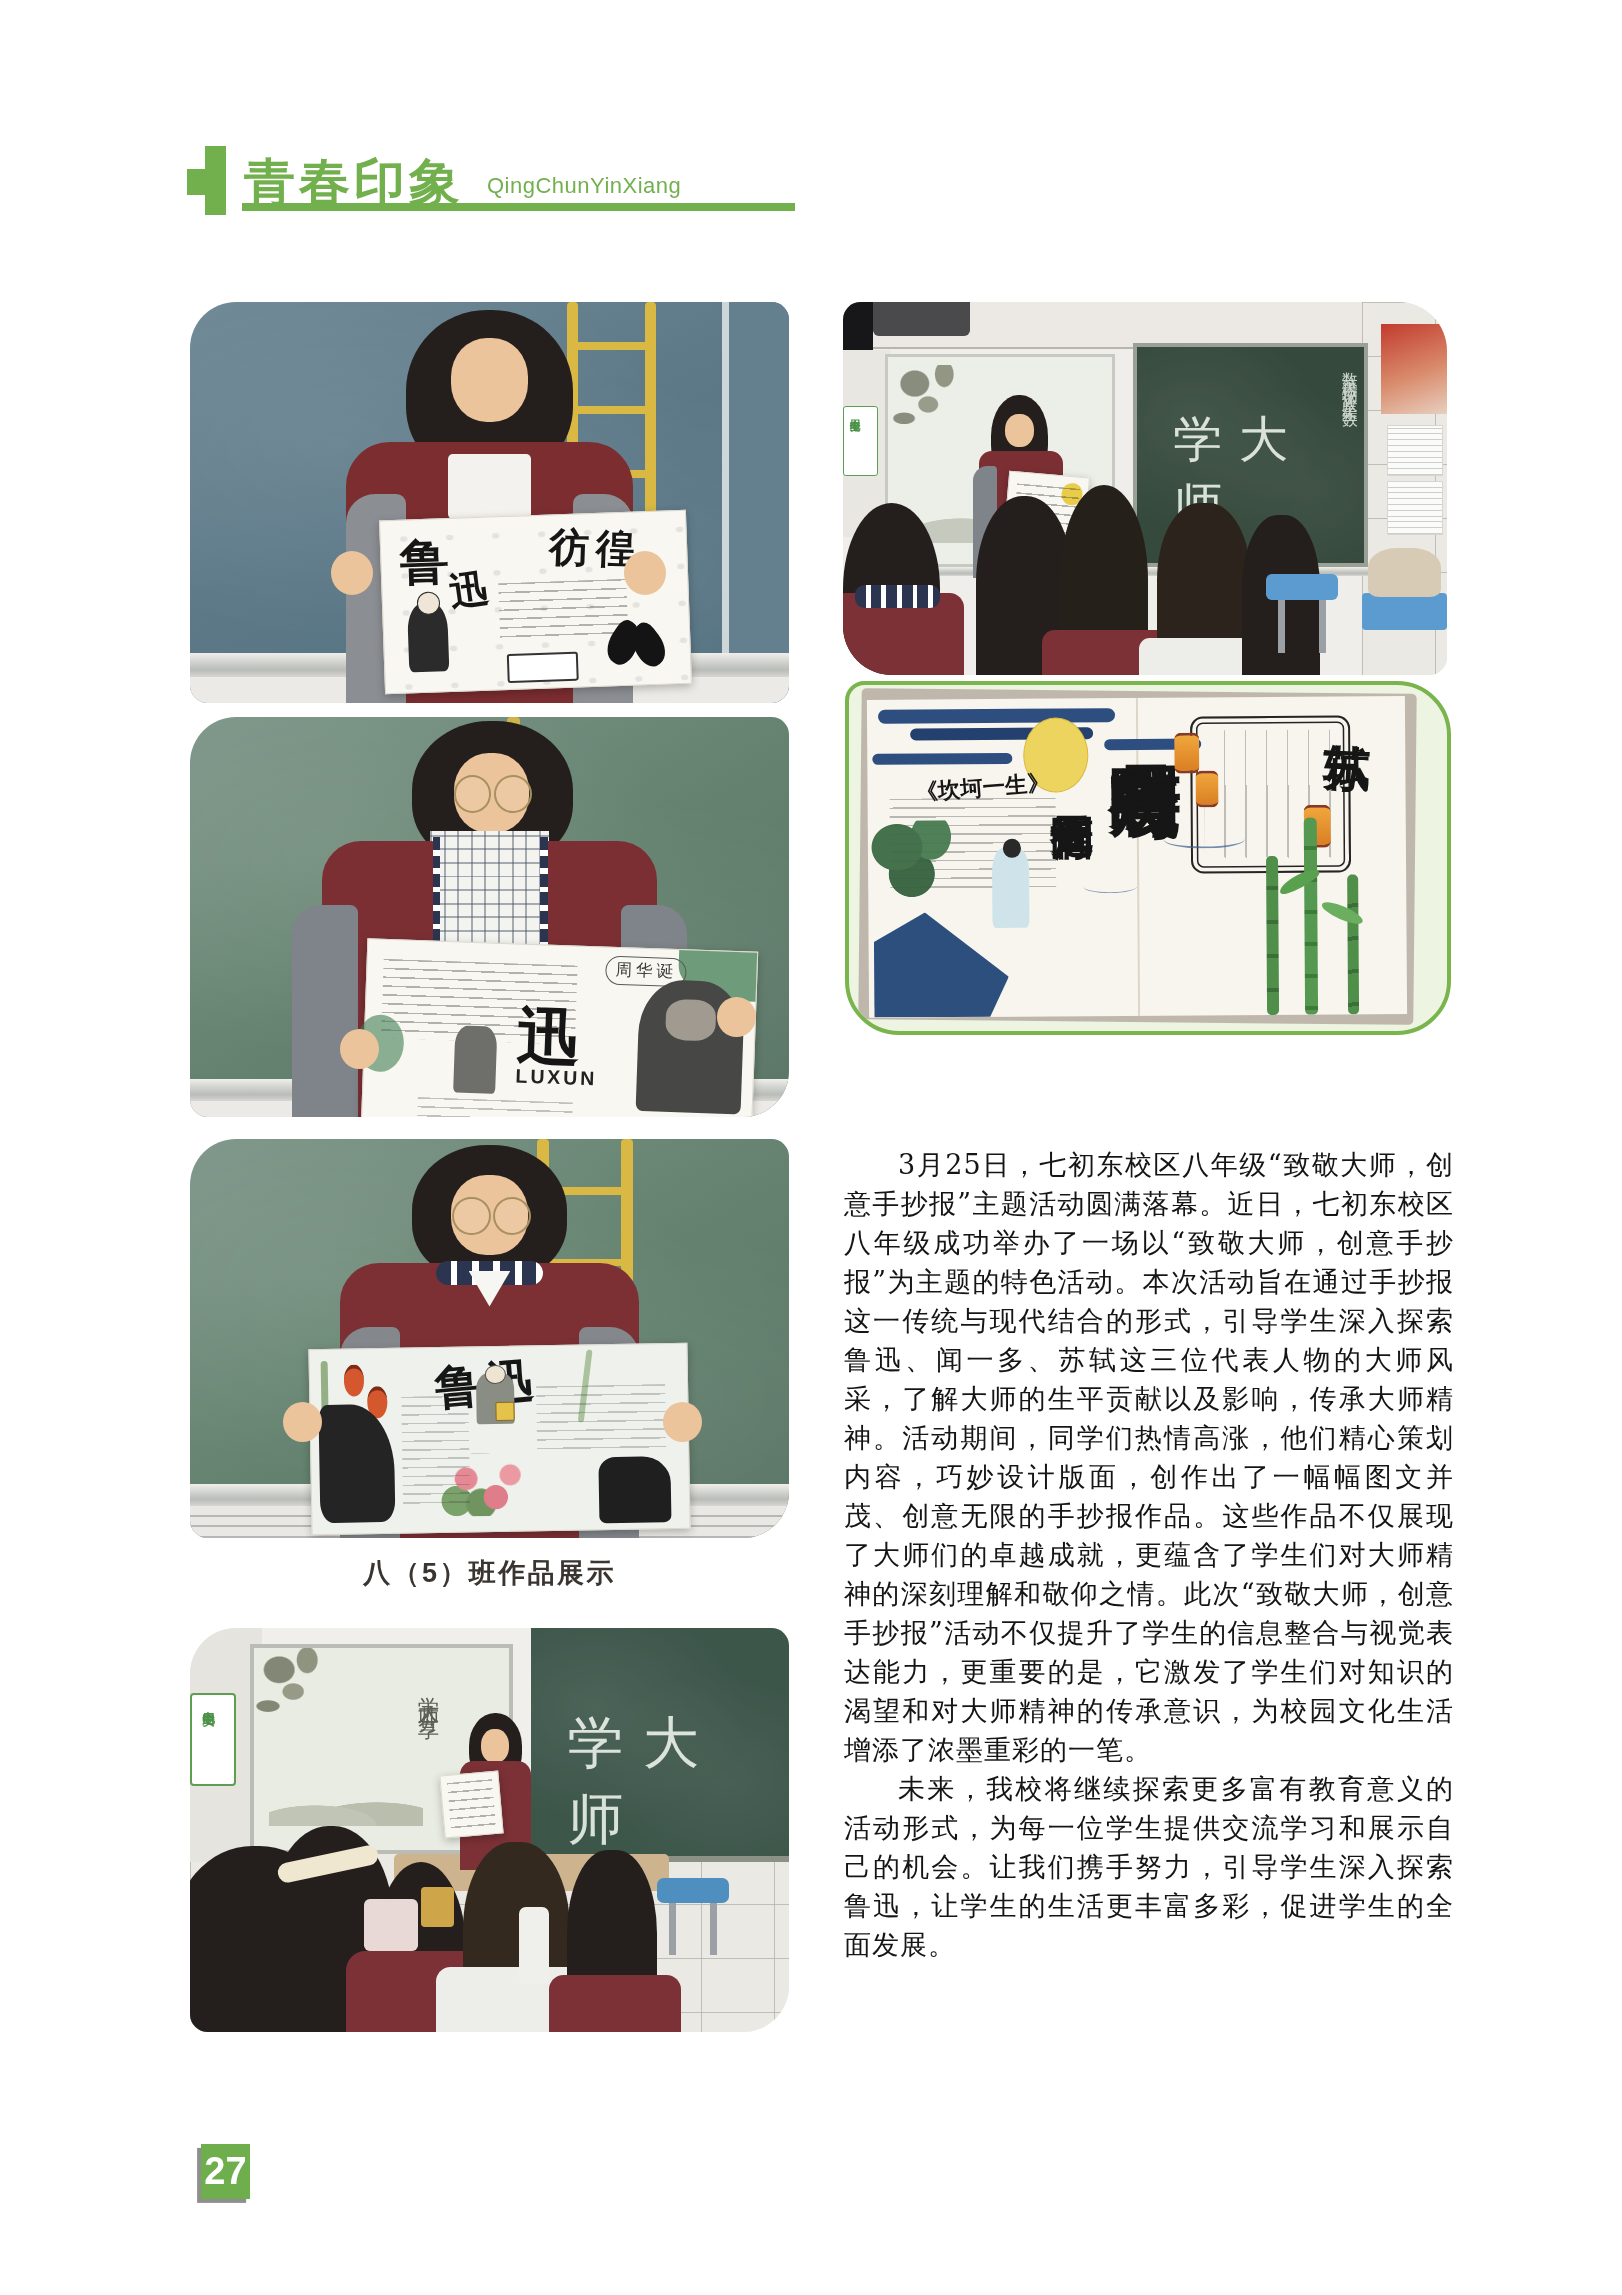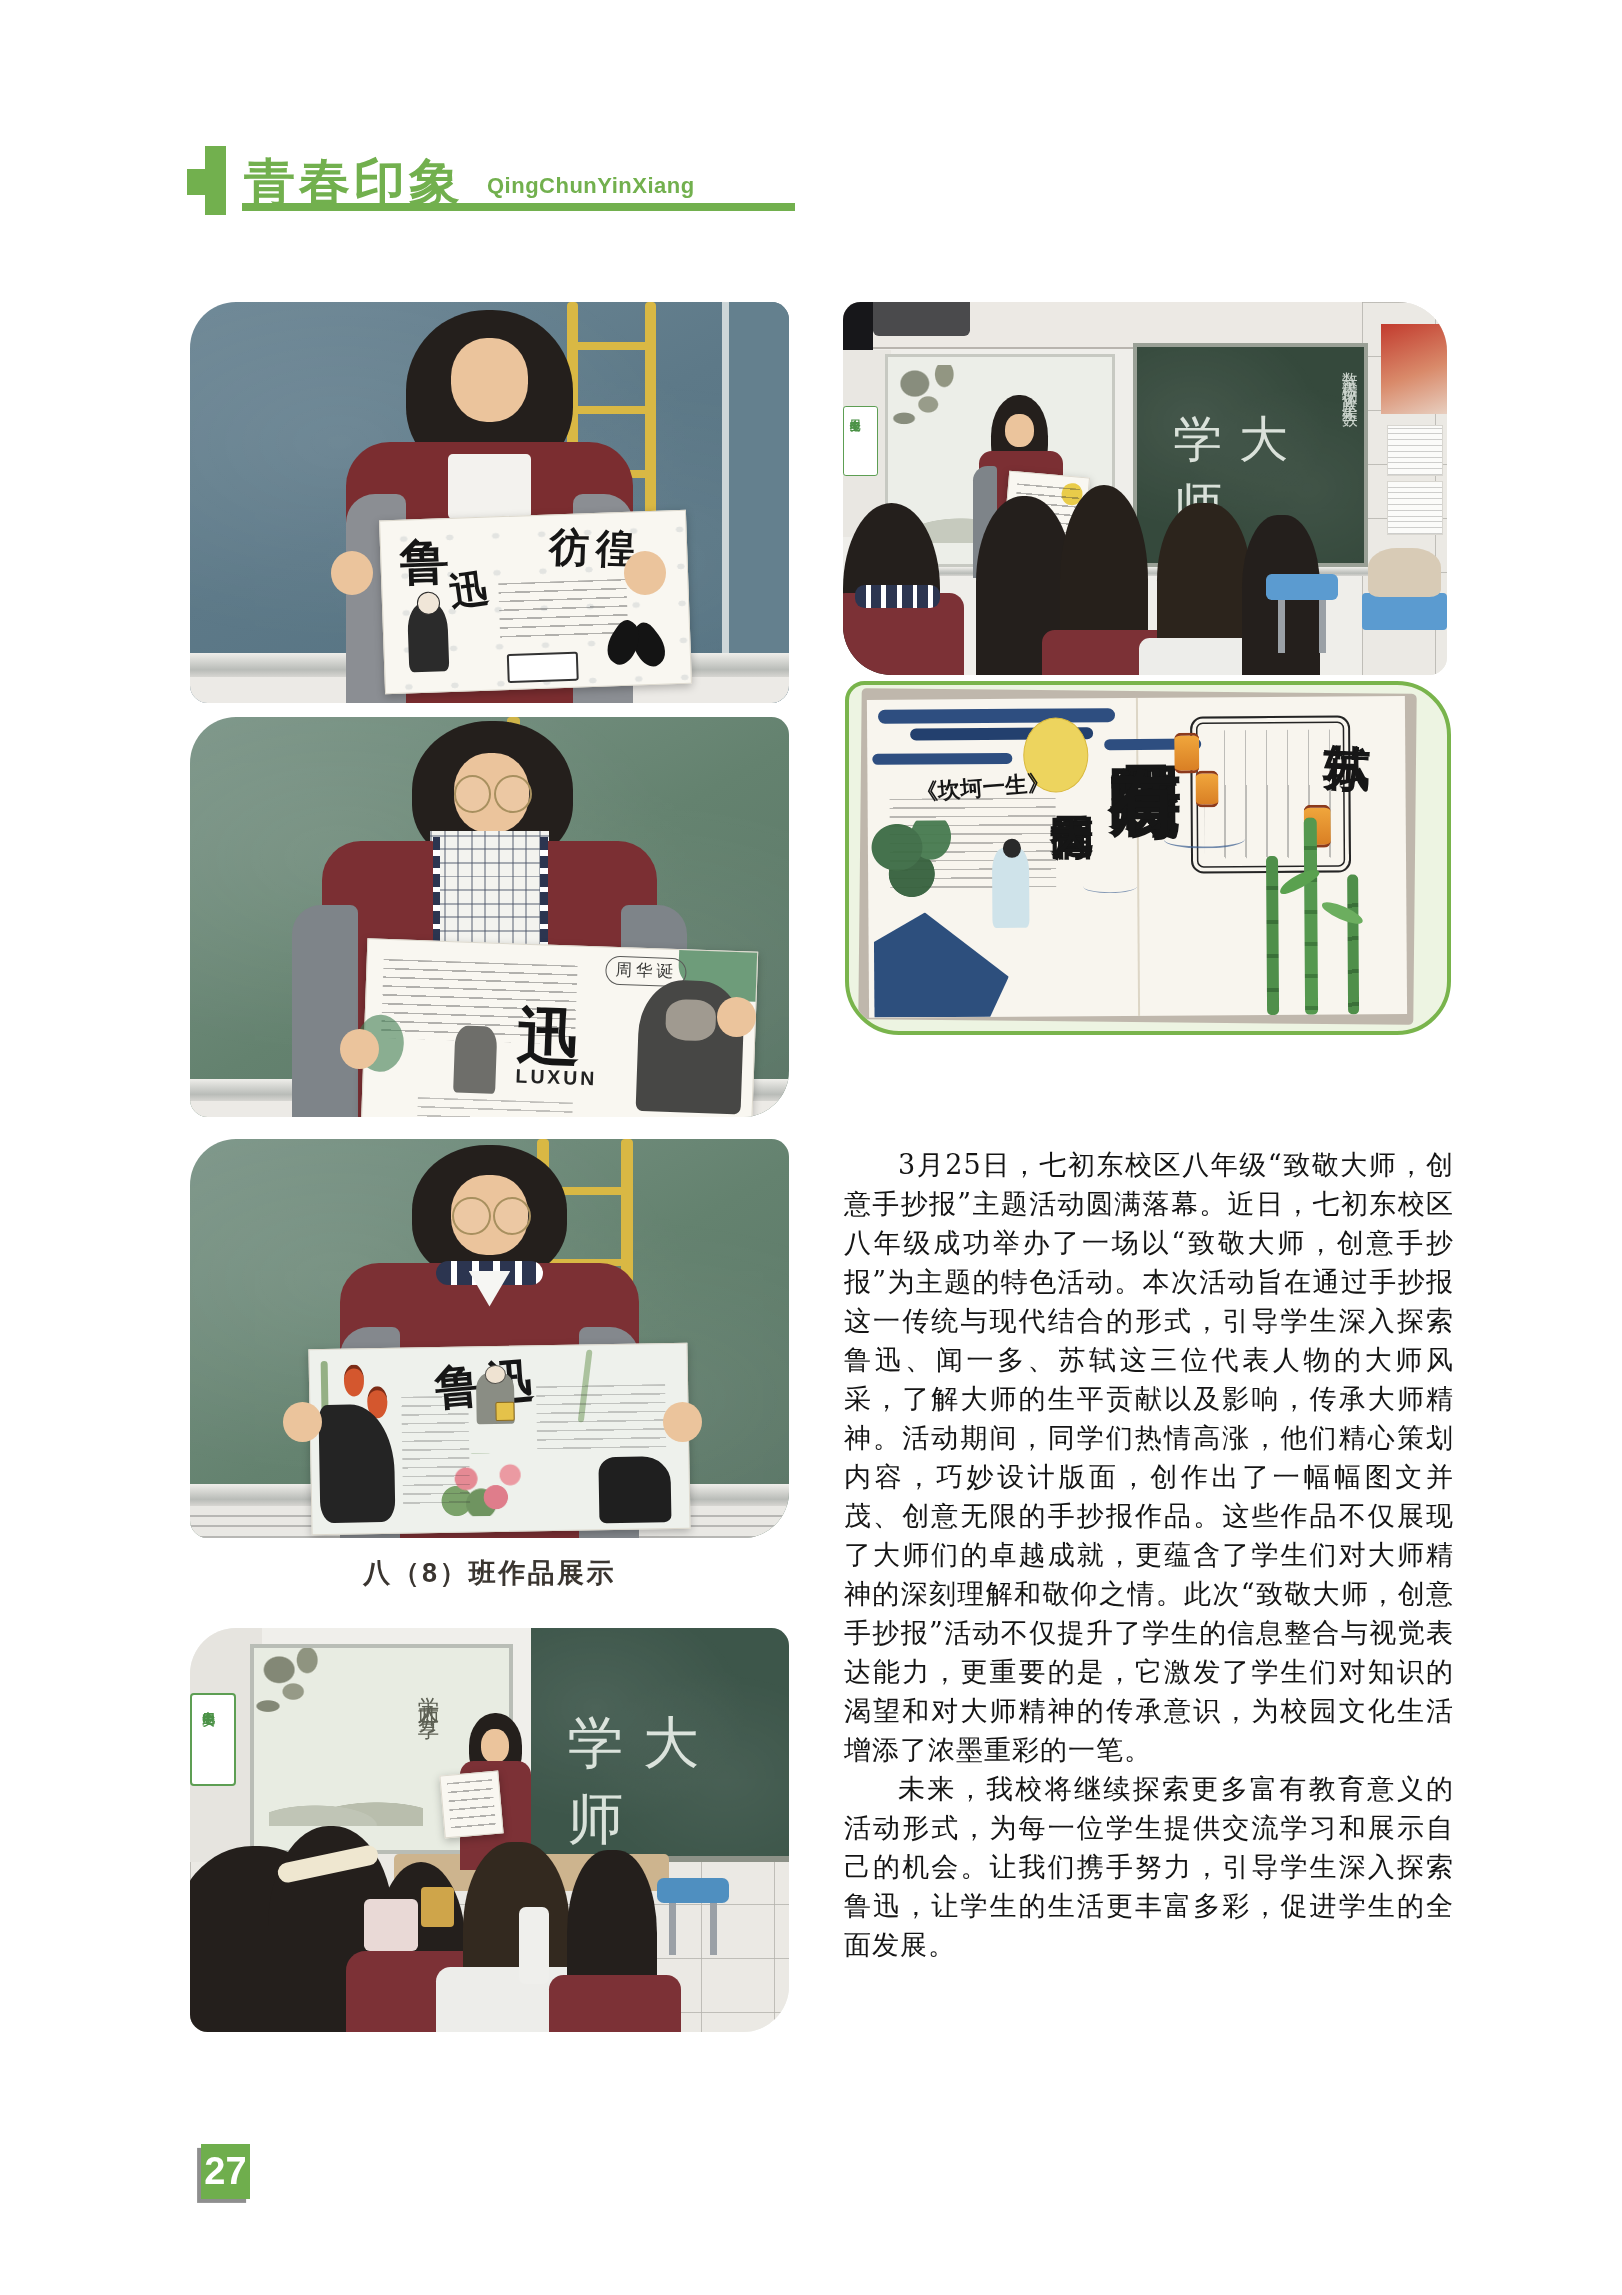--- a/index.html
+++ b/index.html
@@ -3,21 +3,21 @@
 <meta charset="utf-8">
 <style>
   html,body{margin:0;padding:0;background:#ffffff;}
   .page{position:relative;width:1623px;height:2295px;background:#ffffff;overflow:hidden;
         font-family:"Liberation Sans",sans-serif;}
   .abs{position:absolute;}
 
   
   .logo-title{position:absolute;left:244px;top:149px;font-size:51px;font-weight:800;
     color:#72b04e;letter-spacing:3.9px;font-family:"DejaVu Sans",sans-serif;}
-  .logo-sub{position:absolute;left:487px;top:173px;font-size:22px;font-weight:700;
+  .logo-sub{position:absolute;left:487px;top:173px;font-size:22px;font-weight:400;
     color:#72b04e;letter-spacing:0.5px;text-align:center;}
   .logo-bar{position:absolute;left:242px;top:203px;width:553px;height:8.3px;background:#72b04e;}
   .logo-mark-bar{position:absolute;left:205px;top:146px;width:21.4px;height:69px;background:#72b04e;}
   .logo-mark-sq{position:absolute;left:187px;top:169px;width:19.5px;height:26px;background:#72b04e;}
 
   
   .photo{position:absolute;overflow:hidden;}
   .p-left{left:190px;width:599px;}
   .caption{position:absolute;font-size:27px;font-weight:700;color:#3a3530;letter-spacing:2.4px;
     text-align:center;}
@@ -202,21 +202,21 @@
             radial-gradient(circle at 45% 80%,#6f9460 0 20%,transparent 21%),
             radial-gradient(circle at 20% 75%,#7ba26a 0 16%,transparent 17%);"></div>
       <div class="abs" style="right:5%;bottom:3%;width:19%;height:36%;background:#1f1f1f;border-radius:24% 40% 10% 10%;"></div>
       <div class="ink-lines" style="left:24%;top:26%;width:18%;height:60%;opacity:.3;"></div>
       <div class="ink-lines" style="left:60%;top:22%;width:34%;height:36%;opacity:.3;"></div>
     </div>
     <div class="hand" style="left:15.5%;top:66%;width:6.5%;height:10%;"></div>
     <div class="hand" style="left:79%;top:66%;width:6.5%;height:10%;"></div>
   </div>
 
-  <div class="caption" style="left:190px;top:1555px;width:599px;">八（8）班作品展示</div>
+  <div class="caption" style="left:190px;top:1555px;width:599px;">八（5）班作品展示</div>
 
   <div class="photo p-left" style="top:1628px;height:404px;border-radius:46px 17.5px 46px 17.5px;background:#f0efeb;">
     <div class="tiles" style="left:0;top:55%;width:100%;height:45%;"></div>
     <div class="abs" style="left:0;top:0;width:12%;height:58%;background:#e6e4df;"></div>
     <div class="abs" style="left:0;top:16%;width:7%;height:22%;background:#ffffff;border:2.4px solid #5d9e53;border-radius:3.9px;">
       <span class="vtext" style="position:absolute;left:18%;top:8%;font-size:12.7px;color:#4c9247;font-weight:700;">安全用电</span>
     </div>
     <div class="abs" style="left:10%;top:4%;width:44%;height:52%;background:#e8ece2;border:4.9px solid #b9bdb6;box-sizing:border-box;">
       <div class="abs" style="left:0;top:0;width:55%;height:60%;opacity:.8;background:
            radial-gradient(ellipse at 18% 18%,#6b705c 0 9%,transparent 10%),

